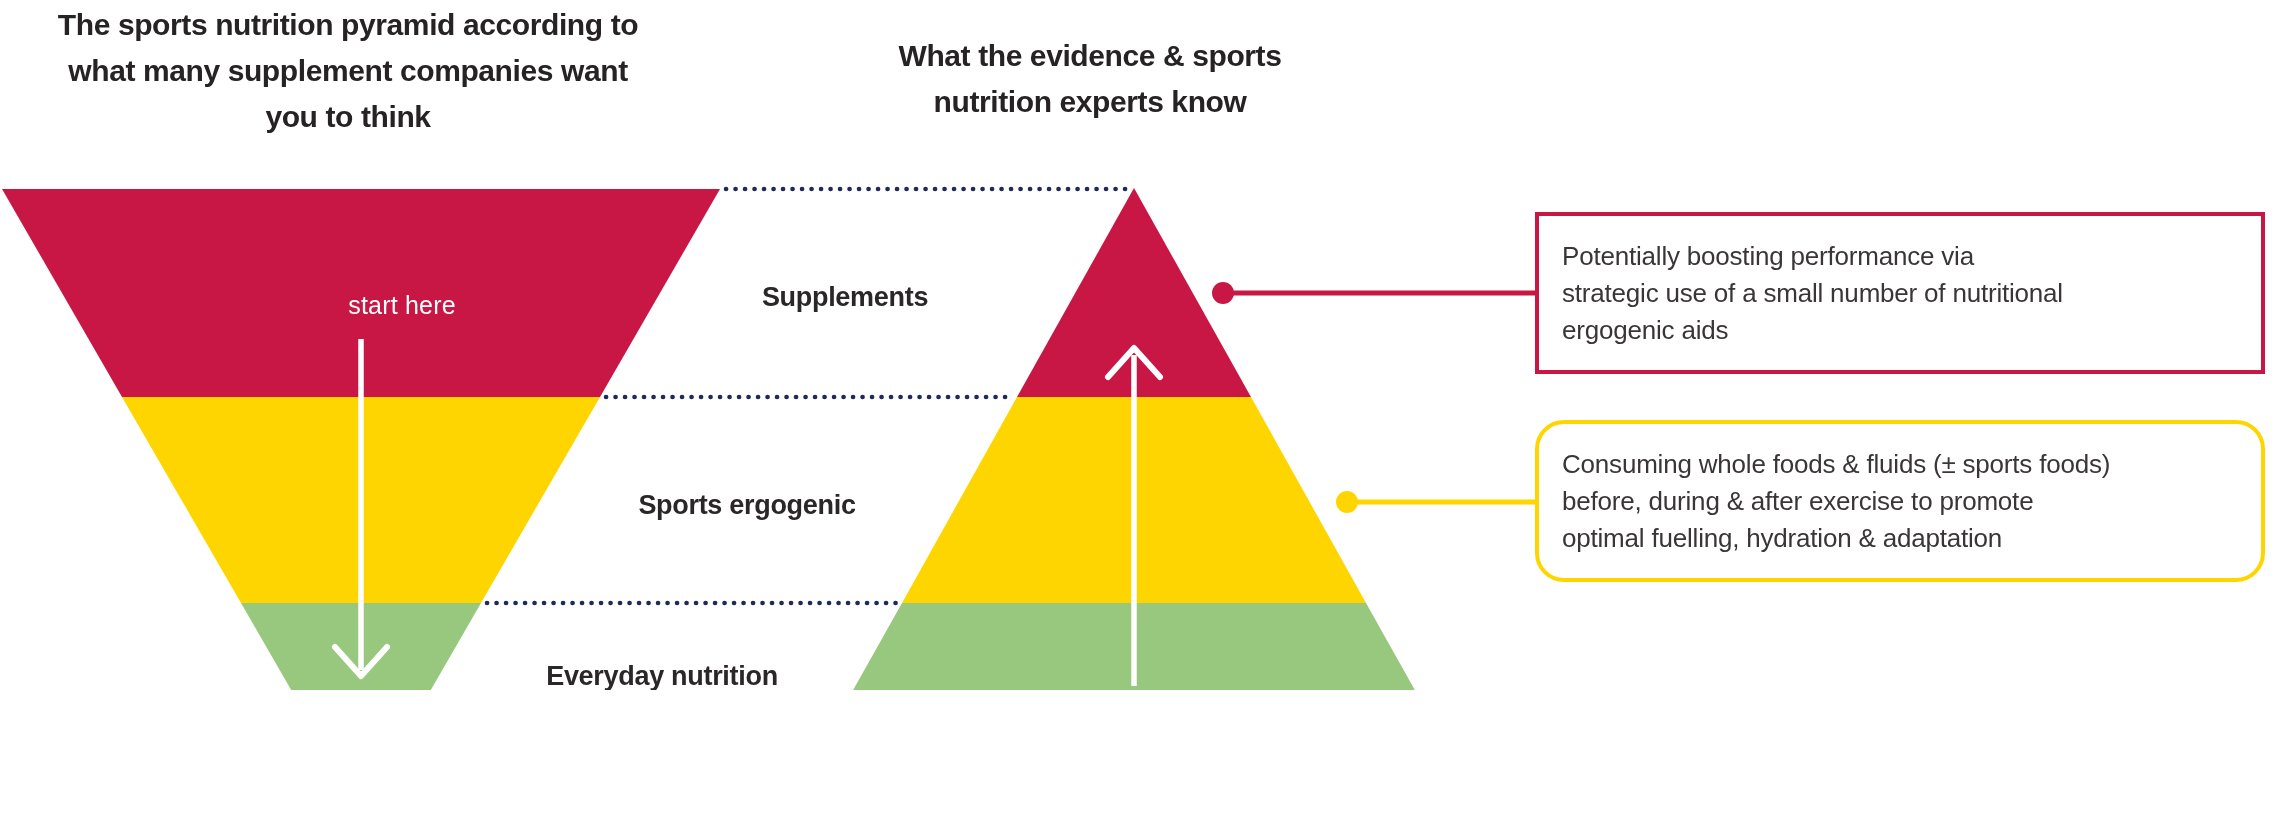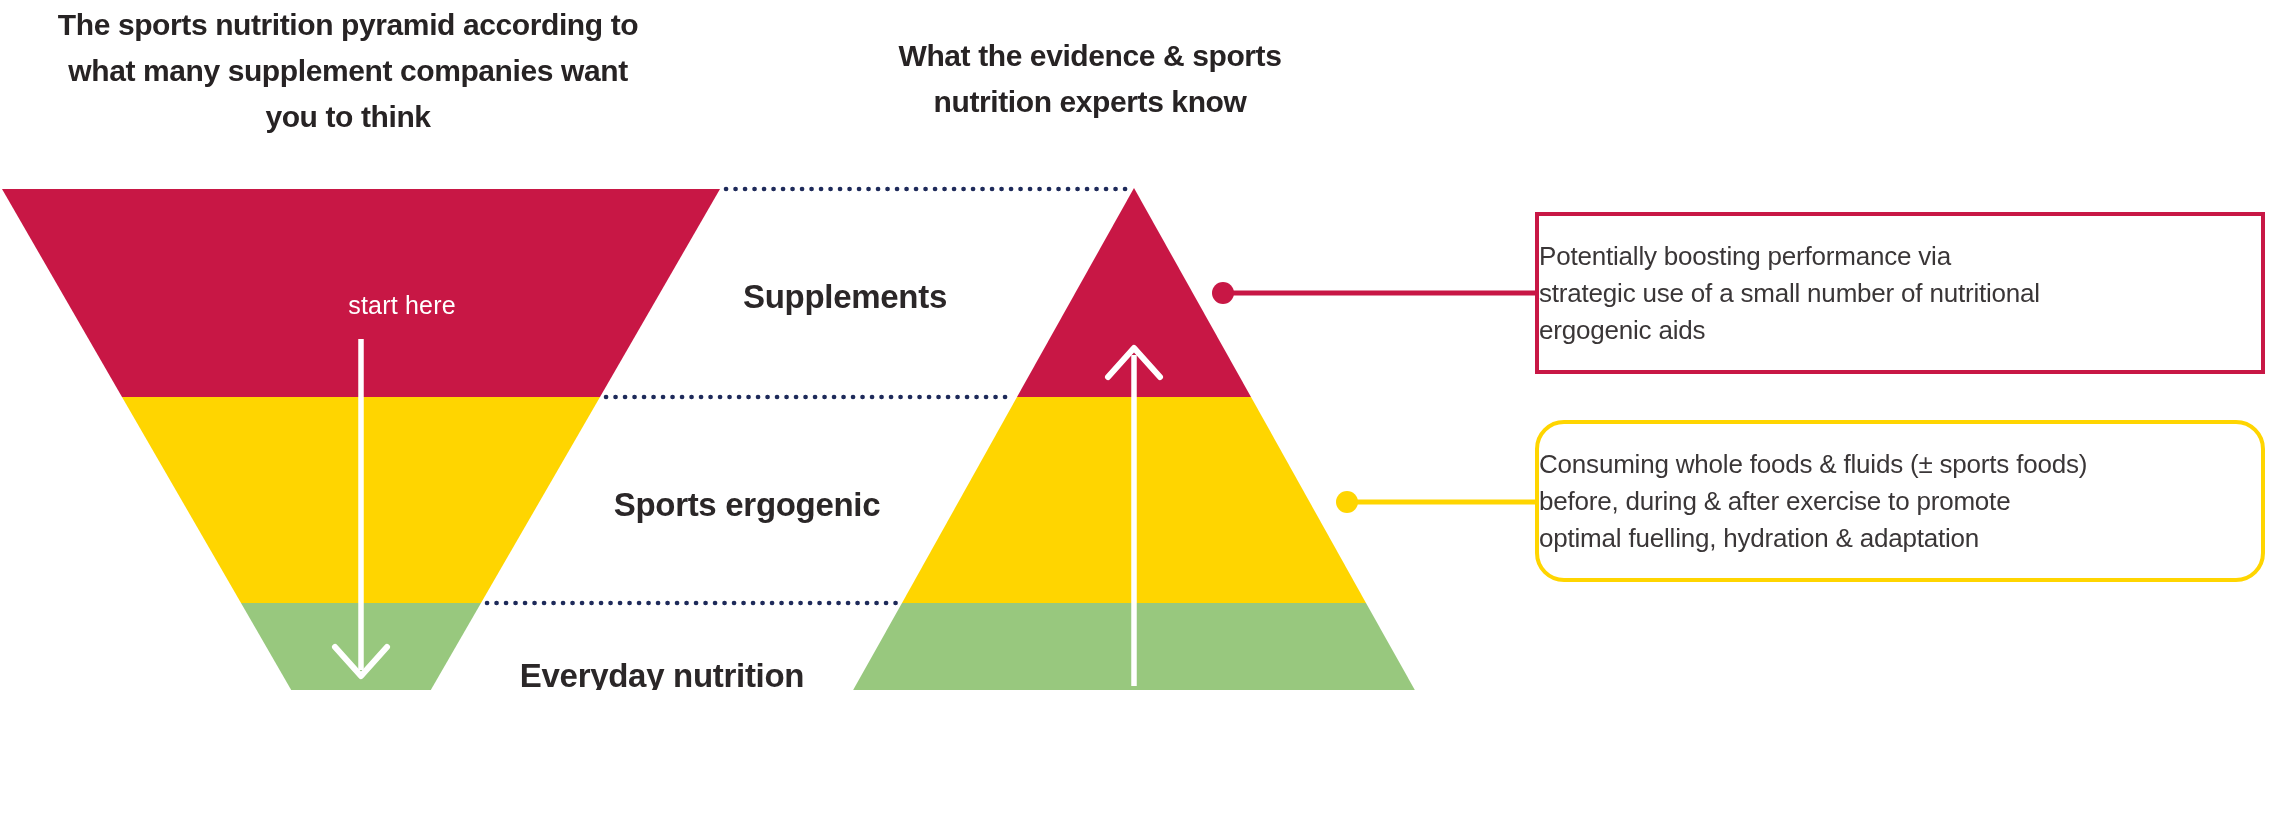--- a/index.html
+++ b/index.html
@@ -10,37 +10,37 @@
     overflow:hidden;
     background:#ffffff;
   }
   .canvas svg{position:absolute;left:0;top:0;}
   .abs{position:absolute;white-space:pre-line;}
   .title{
     font-size:30px;font-weight:700;line-height:46px;
     letter-spacing:-0.4px;text-align:center;color:#272324;
   }
   .level-label{
-    font-size:33px;font-weight:700;letter-spacing:-0.3px;
+    font-size:27px;font-weight:700;letter-spacing:-0.3px;
     text-align:center;color:#2B2728;line-height:46px;
     transform:translate(-50%,-50%);
   }
   .start-here{
     font-size:25px;font-weight:400;color:#ffffff;
     text-align:center;transform:translate(-50%,-50%);
     letter-spacing:0.2px;
     margin-left:41px;
   }
   .note-box{
     position:absolute;left:1535px;width:730px;height:162px;
     border:4px solid #000;box-sizing:border-box;background:#ffffff;
     display:flex;align-items:center;
   }
   .note-box .note-text{
-    font-size:26px;line-height:37px;
+    padding-left:23px;font-size:26px;line-height:37px;
     color:#3A3637;white-space:pre-line;letter-spacing:-0.2px;
   }
 </style>
 </head>
 <body>
 
 <div class="canvas">
 
   <svg width="2281" height="817" viewBox="0 0 2281 817">
 

